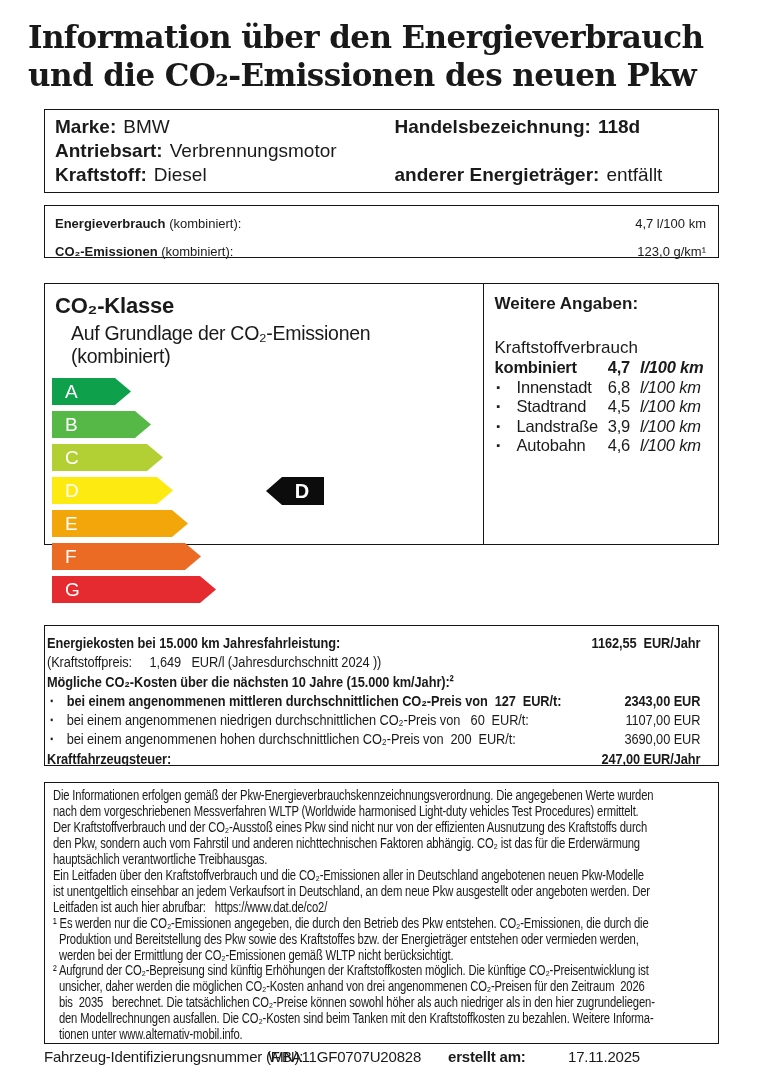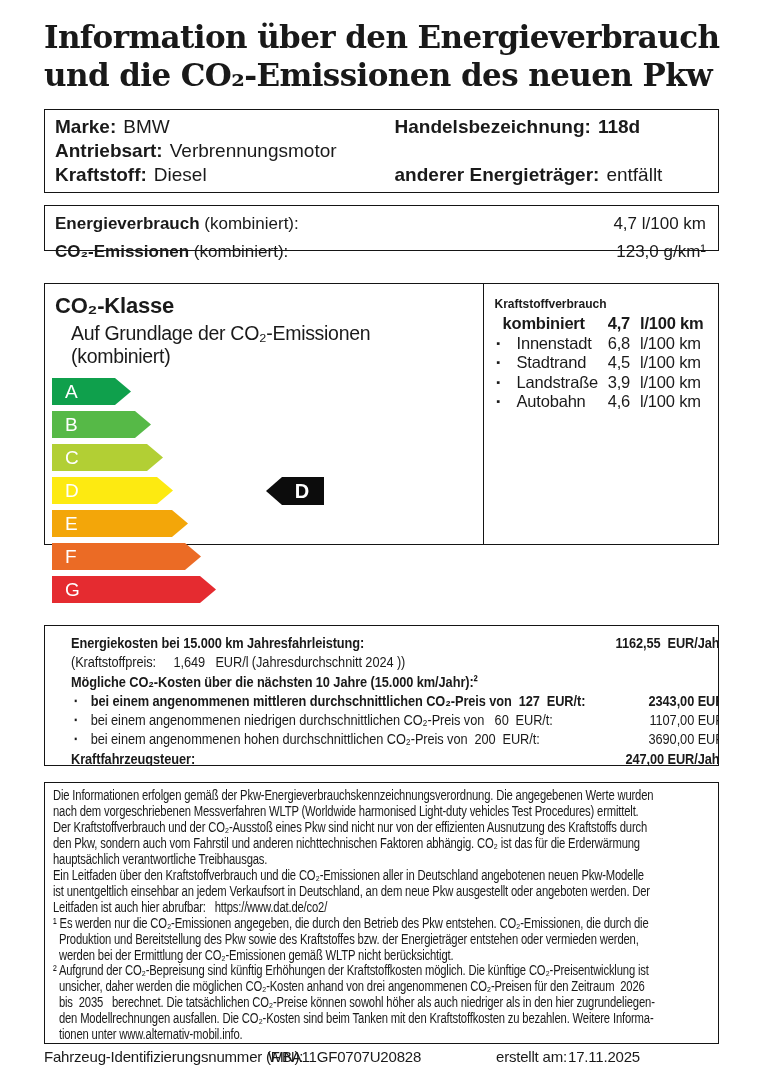--- a/index.html
+++ b/index.html
@@ -4,83 +4,83 @@
 <style>
   html,body{margin:0;padding:0;}
   body{
     width:763px;height:1080px;background:#ffffff;color:#1a1a1a;
     font-family:"Liberation Sans","DejaVu Sans",sans-serif;
     position:relative;overflow:hidden;
   }
   .page{position:absolute;inset:0;}
   
   .title{
-    position:absolute;left:44px;top:18px;width:680px;
+    position:absolute;left:28px;top:18px;width:680px;
     font-family:"DejaVu Serif","Liberation Serif",serif;
     font-weight:bold;font-size:31px;line-height:38px;letter-spacing:-0.6px;color:#191919;
   }
   
   .box{position:absolute;left:44px;width:675px;border:1.6px solid #151515;box-sizing:border-box;background:#fff;}
   
   .box-vehicle{top:109px;height:84px;padding:5px 10px;display:grid;grid-template-columns:52% 48%;grid-template-rows:1fr 1fr 1fr;font-size:19px;align-items:center;}
   .cell b{margin-right:7px;text-align:center;}
   .c-marke{grid-column:1;grid-row:1;}
   .c-antrieb{grid-column:1;grid-row:2;}
   .c-kraftstoff{grid-column:1;grid-row:3;}
   .c-handel{grid-column:2;grid-row:1;font-weight:bold;}
   .c-anderer{grid-column:2;grid-row:3;}
   
-  .box-consumption{top:205px;height:46px;padding:4px 12px 0 10px;font-size:17px;}
+  .box-consumption{top:205px;height:53px;padding:4px 12px 0 10px;font-size:13px;}
   .cons-row{display:flex;justify-content:space-between;line-height:28px;}
   
   .box-co2{top:283px;height:262px;display:flex;padding:0;}
   .co2-left{width:450px;position:relative;padding:9px 10px;box-sizing:border-box;}
   .co2-right{flex:1;border-left:1.6px solid #151515;padding:10px 8px 10px 11px;box-sizing:border-box;}
   .co2-title{font-size:22px;font-weight:bold;letter-spacing:-0.2px;}
   .co2-sub{font-size:19.5px;letter-spacing:-0.3px;margin-top:3px;margin-left:16px;}
   .class-bars{position:absolute;left:7px;top:94px;width:430px;}
   .class-bar{
     height:27px;margin-bottom:6px;color:#ffffff;font-size:19px;
     display:flex;align-items:center;padding-left:13px;box-sizing:border-box;
     clip-path:polygon(0 0,calc(100% - 16px) 0,100% 50%,calc(100% - 16px) 100%,0 100%);
   }
   .marker{
     position:absolute;left:214px;width:58px;height:28px;background:#0c0c0c;color:#fff;
     clip-path:polygon(16px 0,100% 0,100% 100%,16px 100%,0 50%);
     display:flex;align-items:center;justify-content:center;padding-left:14px;box-sizing:border-box;
     font-size:20px;font-weight:bold;
   }
   .wa-title{font-size:17px;font-weight:bold;margin-bottom:24px;}
-  .kv-header{font-size:12px;font-weight:bold;line-height:20px;}
+  .kv-header{font-size:17px;font-weight:normal;line-height:20px;}
   .wa-row{display:grid;grid-template-columns:1fr 36px 76px;font-size:16.5px;line-height:19.5px;letter-spacing:-0.2px;}
   .wa-row.bulleted{grid-template-columns:22px 1fr 36px 76px;}
   .wa-row .num{text-align:right;padding-right:4px;}
-  .wa-row .unit{padding-left:6px;}
-  .wa-row.head{font-weight:bold;margin-left:8px;}
+  .wa-row .unit{padding-left:6px;font-style:italic;}
+  .wa-row.head{font-weight:bold;}
   .wa-bullet{font-size:11px;line-height:19.5px;padding-left:2px;}
   
-  .box-costs{top:625px;height:141px;padding:7px 26px;overflow:hidden;}
+  .box-costs{top:625px;height:141px;padding:7px 2px;overflow:hidden;}
   .costs-inner{width:792px;transform:scaleX(0.825);transform-origin:0 0;font-size:15.5px;line-height:19.3px;letter-spacing:-0.1px;}
   .cost-row{display:flex;justify-content:space-between;white-space:pre-wrap;}
   .cost-row.b{font-weight:bold;}
   .cost-bullet{display:flex;white-space:pre-wrap;}
   .cost-bullet .blt{font-size:10px;width:24px;padding-left:4px;box-sizing:border-box;}
   .cost-bullet .txt{flex:1;white-space:pre-wrap;}
   .cost-bullet .val{white-space:pre-wrap;}
   
   .box-fine{top:782px;height:262px;padding:5px 8px;overflow:hidden;}
   .fine-text{
     width:806px;transform:scaleX(0.815);transform-origin:0 0;
     font-size:13.8px;line-height:15.95px;letter-spacing:-0.2px;white-space:pre-wrap;
   }
   
   .footer{position:absolute;left:44px;top:1048px;width:675px;font-size:15px;letter-spacing:-0.2px;}
   .footer .fin-label{white-space:pre-wrap;}
   .footer .fin-value{position:absolute;left:224px;}
-  .footer .erstellt{position:absolute;left:452px;white-space:pre-wrap;}
+  .footer .erstellt{position:absolute;left:404px;white-space:pre-wrap;font-weight:bold;}
   .footer .erstellt-date{position:absolute;left:524px;}
 </style>
 </head>
 <body>
 
 <div class="page">
 
   <div class="title">
     <div>Information über den Energieverbrauch</div>
     <div>und die CO₂-Emissionen des neuen Pkw</div>
@@ -130,20 +130,21 @@
           </div>
           <div class="class-bar" style="width: 149px; background: rgb(235, 107, 37);">
             <span>F</span>
           </div>
           <div class="class-bar" style="width: 164px; background: rgb(229, 43, 48);">
             <span>G</span>
           </div>
         </div>
     </div>
     <div class="co2-right">
+      <div class="wa-title">Weitere Angaben:</div>
       <div class="kv-header">Kraftstoffverbrauch</div>
       <div class="wa-row head">
         <span>kombiniert</span>
         <span class="num">4,7</span>
         <span class="unit">l/100 km</span>
       </div>
       <div class="wa-row bulleted">
         <span class="wa-bullet">▪</span>
         <span>Innenstadt</span>
         <span class="num">6,8</span>

